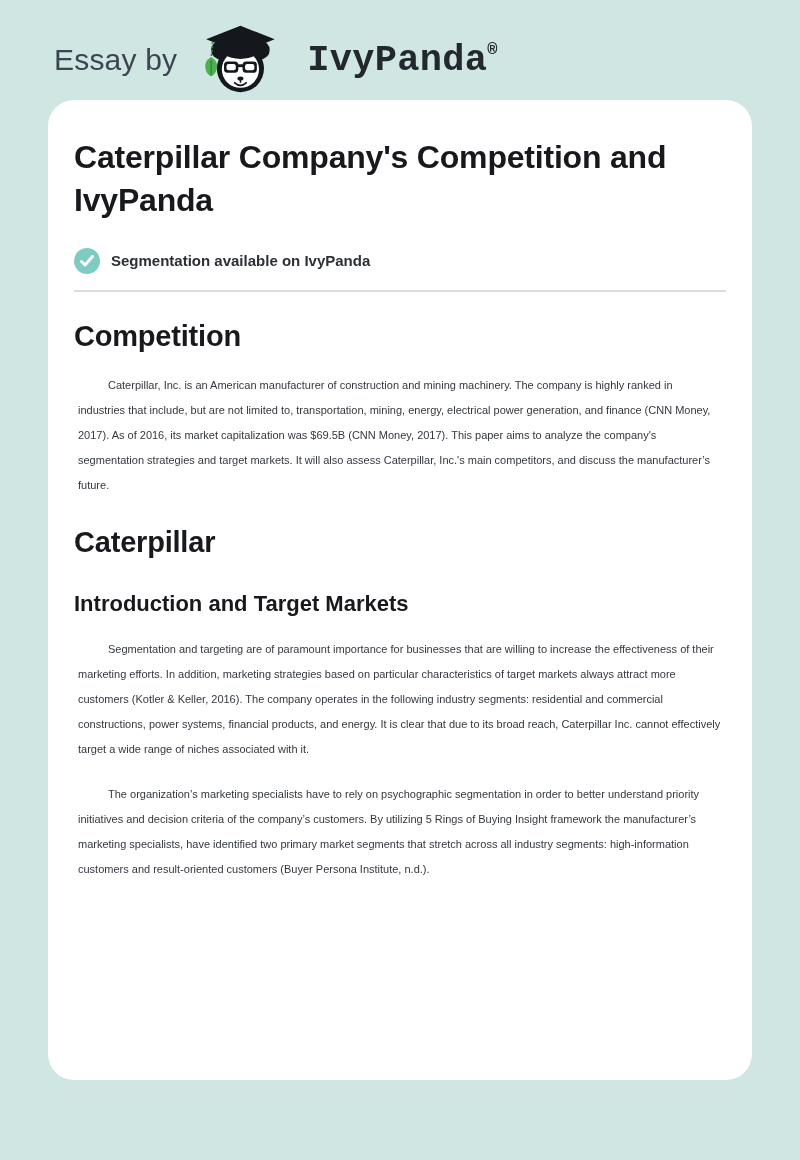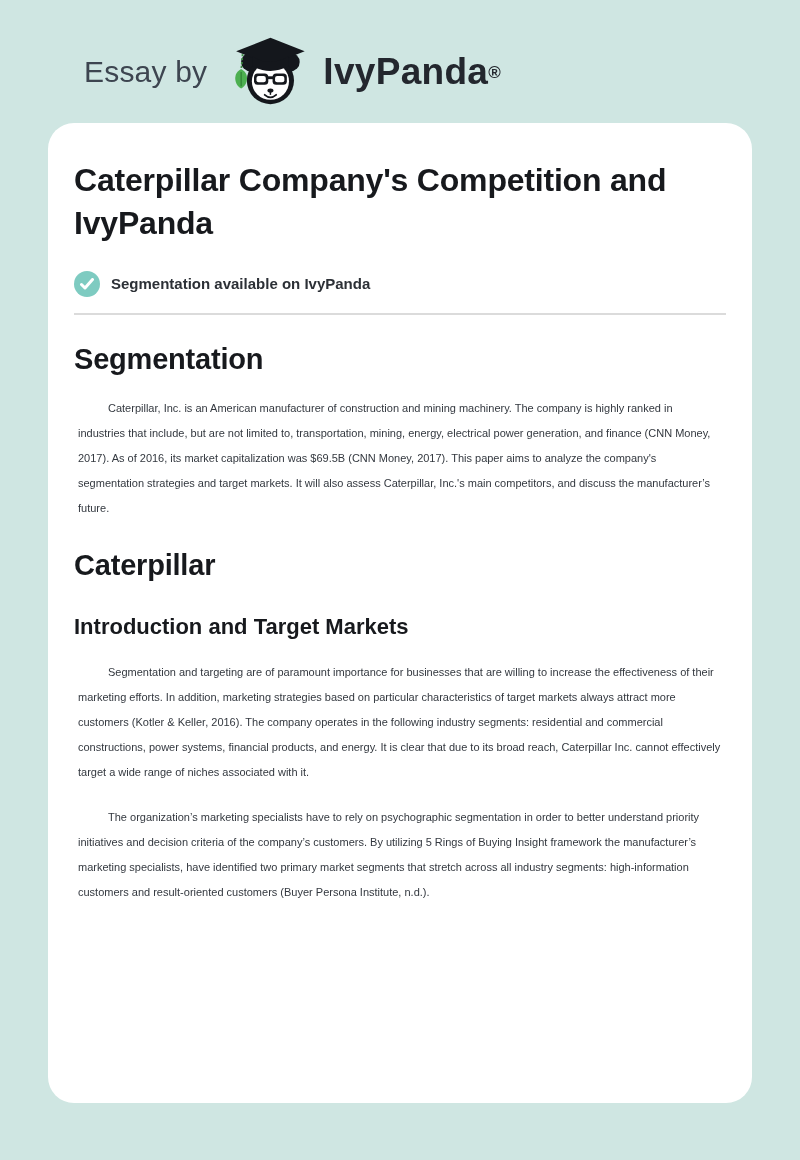--- a/index.html
+++ b/index.html
@@ -8,41 +8,42 @@
     width: 800px;
     height: 1160px;
     background: #cfe6e2;
     font-family: "Liberation Sans", sans-serif;
     overflow: hidden;
   }
   
   .site-header {
     display: flex;
     align-items: center;
-    padding: 20px 0 0 84px;
-    height: 123px;
+    padding: 20px 0 0 54px;
+    height: 100px;
   }
   .essay-by {
     font-size: 30px;
     color: #3d4550;
     letter-spacing: 0.2px;
   }
   .logo-wrap {
     margin: 0 14px 0 22px;
     display: flex;
     align-items: center;
   }
   .brand {
-    font-family: Liberation Sans, sans-serif;
+    font-family: Liberation Mono, monospace;
     font-weight: 700;
     font-size: 37px;
     color: #23272e;
     letter-spacing: 0.3px;
     display: flex;
-    align-items: center;
+    align-items: flex-start;
+    margin-left: 14px;
   }
   .brand .reg {
     font-size: 17px;
     line-height: 1;
     margin-top: 2px;
   }
   
   .card {
     margin: 0 48px;
     background: #ffffff;
@@ -151,20 +152,20 @@
     <span class="check-badge">
       <svg width="14" height="12" viewBox="0 0 14 12" aria-hidden="true">
         <polyline points="1.5,6.5 5,10 12.5,1.5" fill="none" stroke="#ffffff" stroke-width="3" stroke-linecap="round" stroke-linejoin="round"></polyline>
       </svg>
     </span>
     <span class="avail-label">Segmentation available on IvyPanda</span>
   </div>
 
   <hr class="divider">
 
-  <h2 class="h2">Segmentation</h2>
+  <h2 class="h2">Competition</h2>
   <p class="body-p">Caterpillar, Inc. is an American manufacturer of construction and mining machinery. The company is highly ranked in industries that include, but are not limited to, transportation, mining, energy, electrical power generation, and finance (CNN Money, 2017). As of 2016, its market capitalization was $69.5B (CNN Money, 2017). This paper aims to analyze the company's segmentation strategies and target markets. It will also assess Caterpillar, Inc.'s main competitors, and discuss the manufacturer’s future.</p>
 
   <h2 class="h2">Caterpillar</h2>
   <h3 class="h3">Introduction and Target Markets</h3>
   <p class="body-p">Segmentation and targeting are of paramount importance for businesses that are willing to increase the effectiveness of their marketing efforts. In addition, marketing strategies based on particular characteristics of target markets always attract more customers (Kotler &amp; Keller, 2016). The company operates in the following industry segments: residential and commercial constructions, power systems, financial products, and energy. It is clear that due to its broad reach, Caterpillar Inc. cannot effectively target a wide range of niches associated with it.</p>
   <p class="body-p">The organization’s marketing specialists have to rely on psychographic segmentation in order to better understand priority initiatives and decision criteria of the company’s customers. By utilizing 5 Rings of Buying Insight framework the manufacturer’s marketing specialists, have identified two primary market segments that stretch across all industry segments: high-information customers and result-oriented customers (Buyer Persona Institute, n.d.).</p>
 </main>
 
 </body></html>

